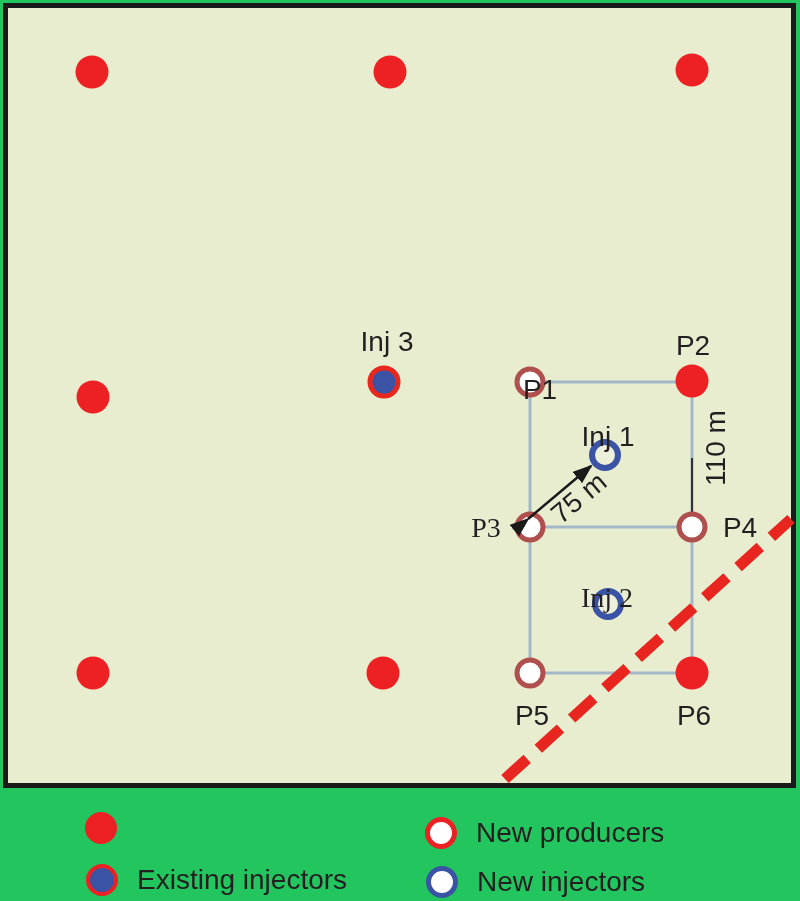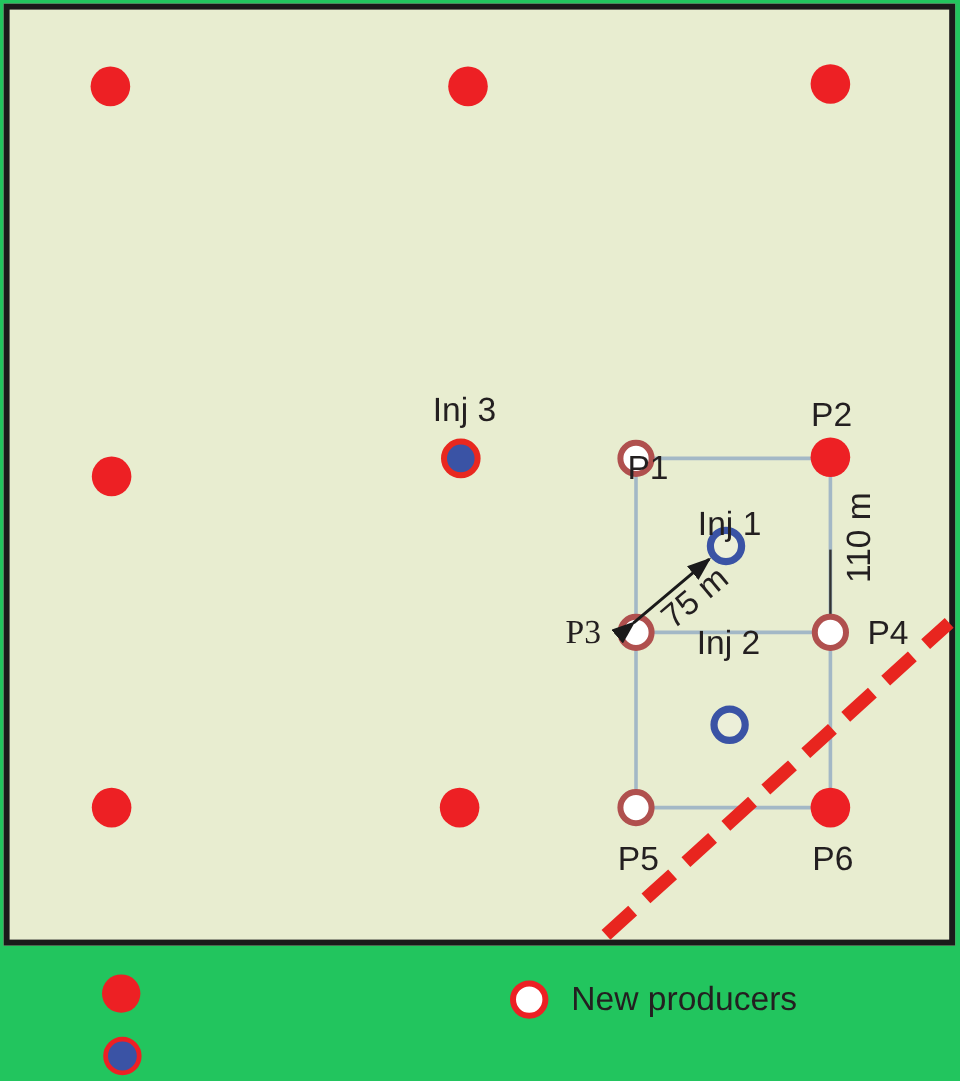--- a/index.html
+++ b/index.html
@@ -63,21 +63,21 @@
       <div class="well-label" style="left: 540px; top: 346px; transform: translate(-50%, -50%); margin-top: 44px;">P1</div>
       <div class="well existing-producer" style="left: 692px; top: 381px;"></div>
       <div class="well-label" style="left: 693px; top: 346px; transform: translate(-50%, -50%);">P2</div>
       <div class="well new-injector" style="left: 605px; top: 455px;"></div>
       <div class="well-label" style="left: 608px; top: 437px; transform: translate(-50%, -50%);">Inj 1</div>
       <div class="well new-producer" style="left: 530px; top: 527px;"></div>
       <div class="well-label" style="left: 486px; top: 528px; transform: translate(-50%, -50%); font-family: Liberation Serif, serif;">P3</div>
       <div class="well new-producer" style="left: 692px; top: 527px;"></div>
       <div class="well-label" style="left: 740px; top: 528px; transform: translate(-50%, -50%);">P4</div>
       <div class="well new-injector" style="left: 608px; top: 604px;"></div>
-      <div class="well-label" style="left: 607px; top: 536px; transform: translate(-50%, -50%);">Inj 2</div>
+      <div class="well-label" style="left: 607px; top: 598px; transform: translate(-50%, -50%); font-family: Liberation Serif, serif;">Inj 2</div>
       <div class="well new-producer" style="left: 530px; top: 673px;"></div>
       <div class="well-label" style="left: 532px; top: 716px; transform: translate(-50%, -50%);">P5</div>
       <div class="well existing-producer" style="left: 692px; top: 673px;"></div>
       <div class="well-label" style="left: 694px; top: 716px; transform: translate(-50%, -50%);">P6</div>
       <div class="well existing-producer" style="left: 93px; top: 673px;"></div>
       <div class="well existing-producer" style="left: 383px; top: 673px;"></div>
     </div>
 
   <svg id="svg-over" class="svg-layer">
     <defs>
@@ -86,21 +86,26 @@
       </marker>
     </defs>
   <line x1="528" y1="519" x2="591" y2="466" stroke="#1a1a1a" stroke-width="2.5" marker-start="url(#ah)" marker-end="url(#ah)"></line>
     </svg>
 
   <div class="legend-item" style="left:85px; top:828px;">
     <span class="sym sym-existing-producer"></span>
   </div>
   <div class="legend-item" style="left:86px; top:880px;">
     <span class="sym sym-existing-injector"></span>
+    <span class="legend-label">Existing injectors</span>
   </div>
   <div class="legend-item" style="left:425px; top:833px;">
     <span class="sym sym-new-producer"></span>
     <span class="legend-label">New producers</span>
+  </div>
+  <div class="legend-item" style="left:426px; top:882px;">
+    <span class="sym sym-new-injector"></span>
+    <span class="legend-label">New injectors</span>
   </div>
 
 <div class="map-annotation" style="left: 579px; top: 498px; transform: translate(-50%, -50%) rotate(-40deg);">75 m</div>
     <div class="map-annotation" style="left: 716px; top: 448px; transform: translate(-50%, -50%) rotate(-90deg);">110 m</div>
   </div>
 
 </body></html>

